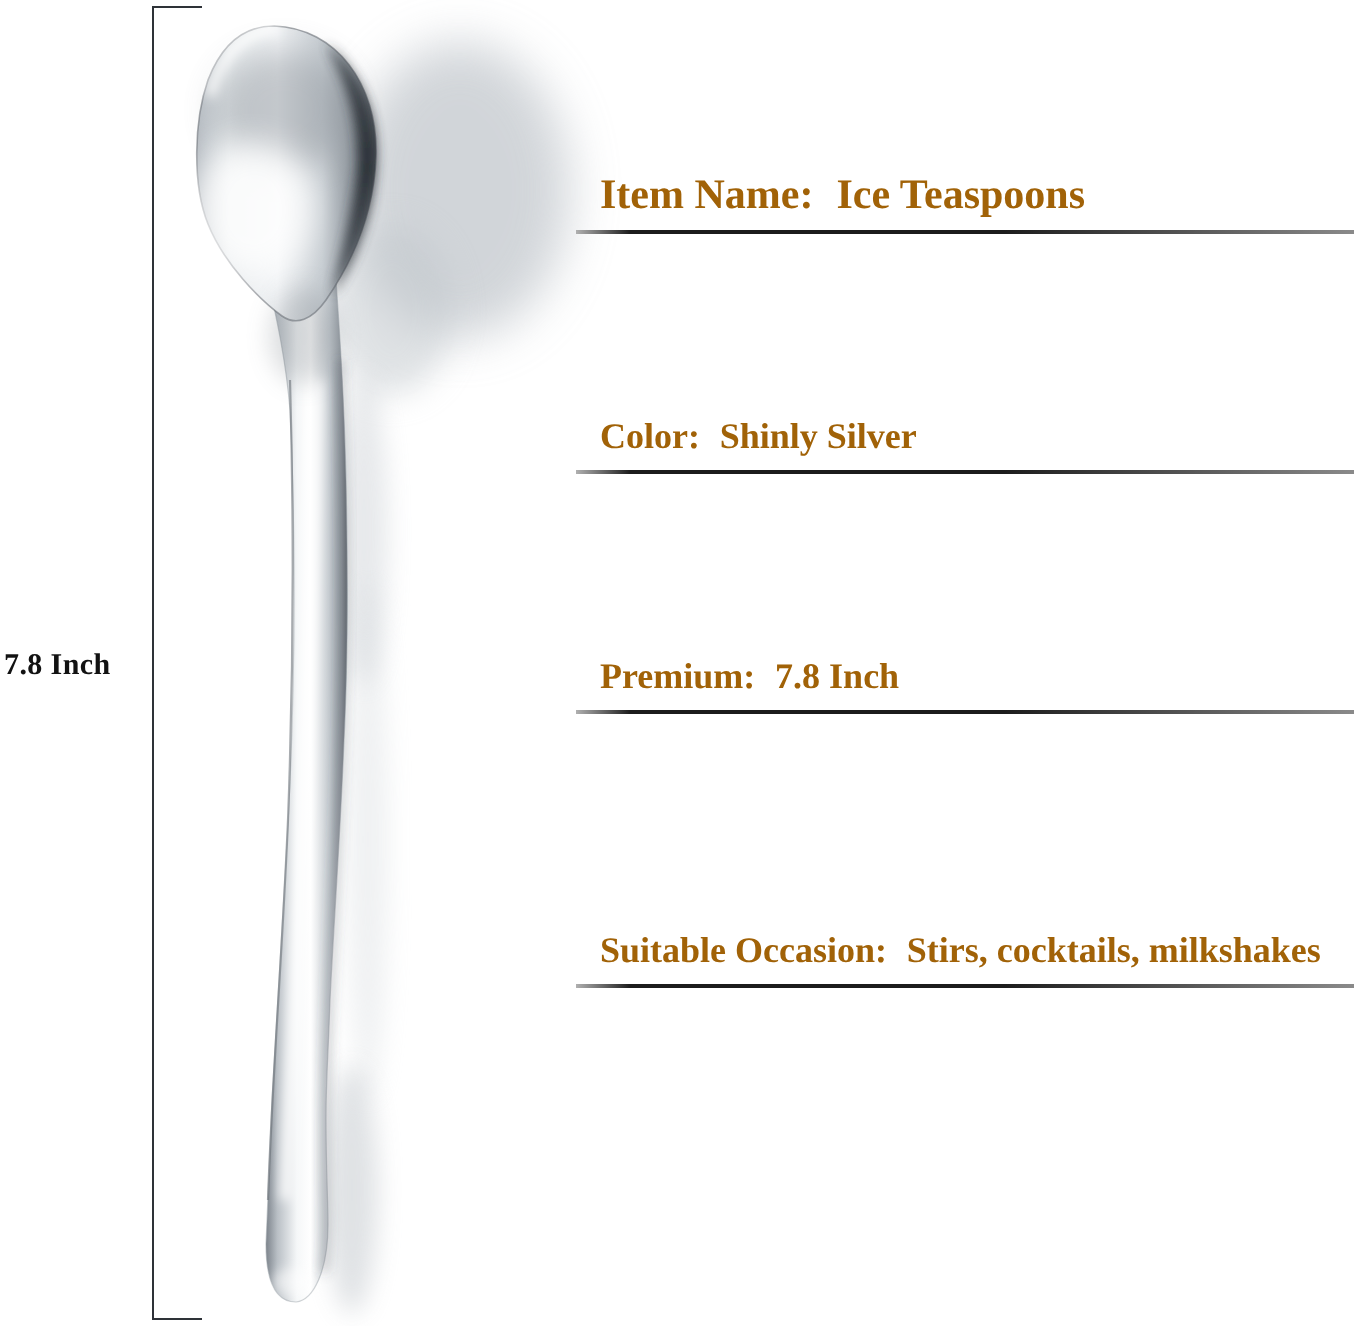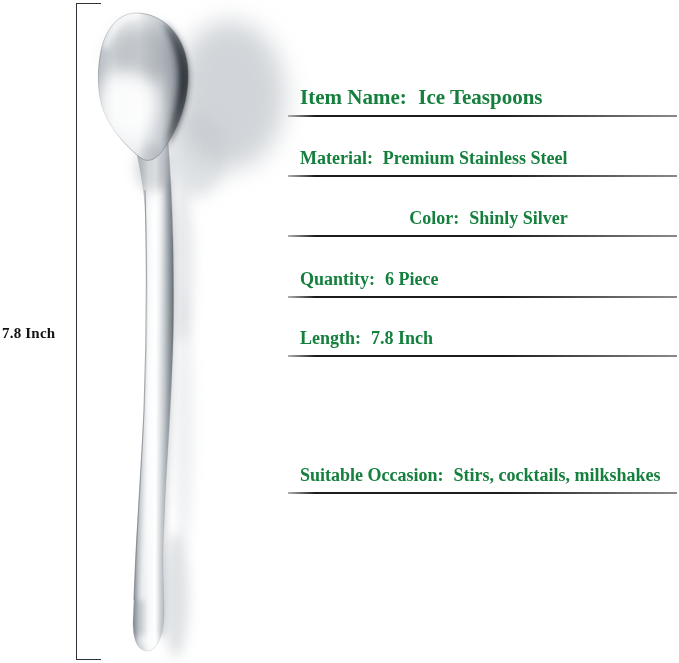--- a/index.html
+++ b/index.html
@@ -32,33 +32,33 @@
     white-space: nowrap;
   }
 
   
   .spec-row {
     position: absolute;
     left: 288px; right: 2px;
   }
   .spec-text {
     padding-left: 12px; padding-bottom: 5px;
-    font-weight: bold; color: #15803d;
+    font-weight: bold; color: #a16207;
     font-size: 18px; line-height: 23px;
     white-space: nowrap;
   }
   .spec-row.large .spec-text { font-size: 21px; line-height: 26px; }
   .spec-value { margin-left: 0.55em; }
   .spec-line {
     height: 2px;
     background: linear-gradient(to right, #b0b0b0 0%, #1c1c1c 7%, #1c1c1c 55%, #8a8a8a 100%);
   }
   .r1 { top: 84px; }
   .r2 { top: 147px; }
-  .r3 { top: 207px; text-align: center; }
+  .r3 { top: 207px; }
   .r4 { top: 268px; }
   .r5 { top: 327px; }
   .r6 { top: 389px; }
   .r7 { top: 464px; }
 </style>
 </head>
 <body>
 
 <div class="stage">
 
@@ -161,44 +161,32 @@
   <div class="measure-bracket"></div>
   <div class="measure-label">7.8 Inch</div>
 
   <div class="spec-row large r1">
     <div class="spec-text">
       <span class="spec-label">Item Name:</span><span class="spec-value">Ice Teaspoons</span>
     </div>
     <div class="spec-line"></div>
   </div>
 
-  <div class="spec-row r2">
-    <div class="spec-text">
-      <span class="spec-label">Material:</span><span class="spec-value">Premium Stainless Steel</span>
-    </div>
-    <div class="spec-line"></div>
-  </div>
 
   <div class="spec-row r3">
     <div class="spec-text">
       <span class="spec-label">Color:</span><span class="spec-value">Shinly Silver</span>
     </div>
     <div class="spec-line"></div>
   </div>
 
-  <div class="spec-row r4">
-    <div class="spec-text">
-      <span class="spec-label">Quantity:</span><span class="spec-value">6 Piece</span>
-    </div>
-    <div class="spec-line"></div>
-  </div>
 
   <div class="spec-row r5">
     <div class="spec-text">
-      <span class="spec-label">Length:</span><span class="spec-value">7.8 Inch</span>
+      <span class="spec-label">Premium:</span><span class="spec-value">7.8 Inch</span>
     </div>
     <div class="spec-line"></div>
   </div>
 
 
   <div class="spec-row r7">
     <div class="spec-text">
       <span class="spec-label">Suitable Occasion:</span><span class="spec-value">Stirs, cocktails, milkshakes</span>
     </div>
     <div class="spec-line"></div>

